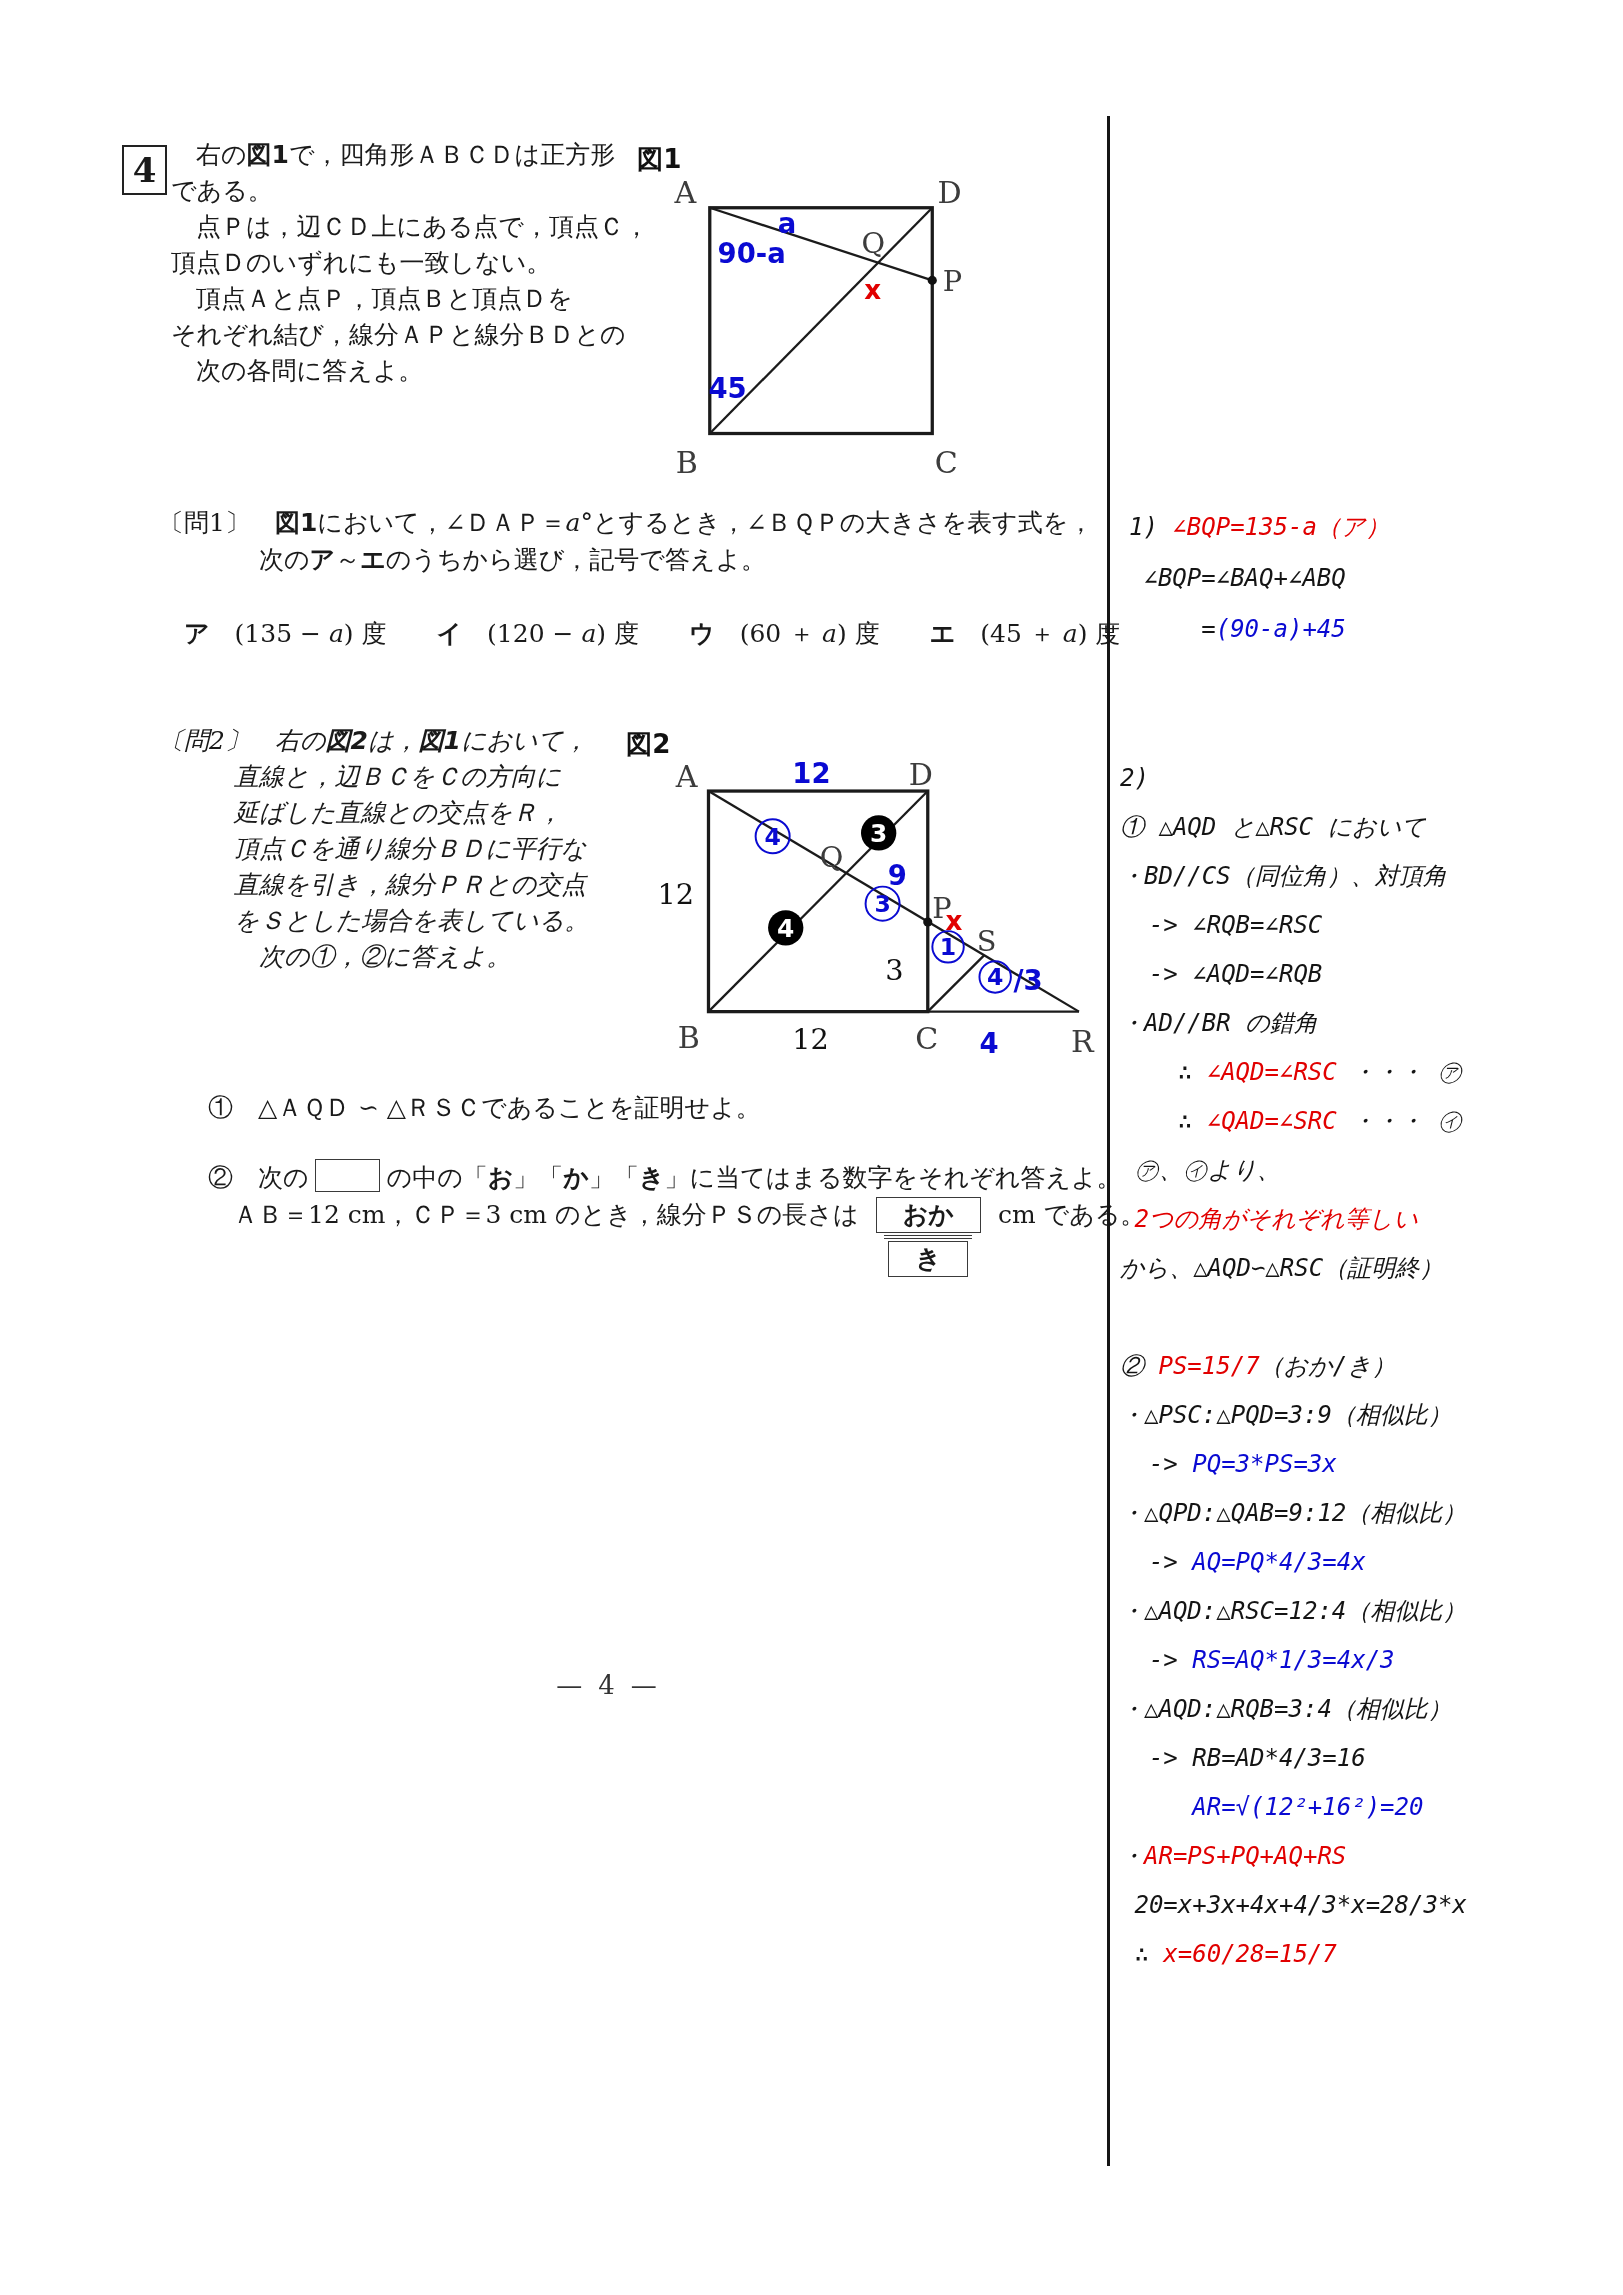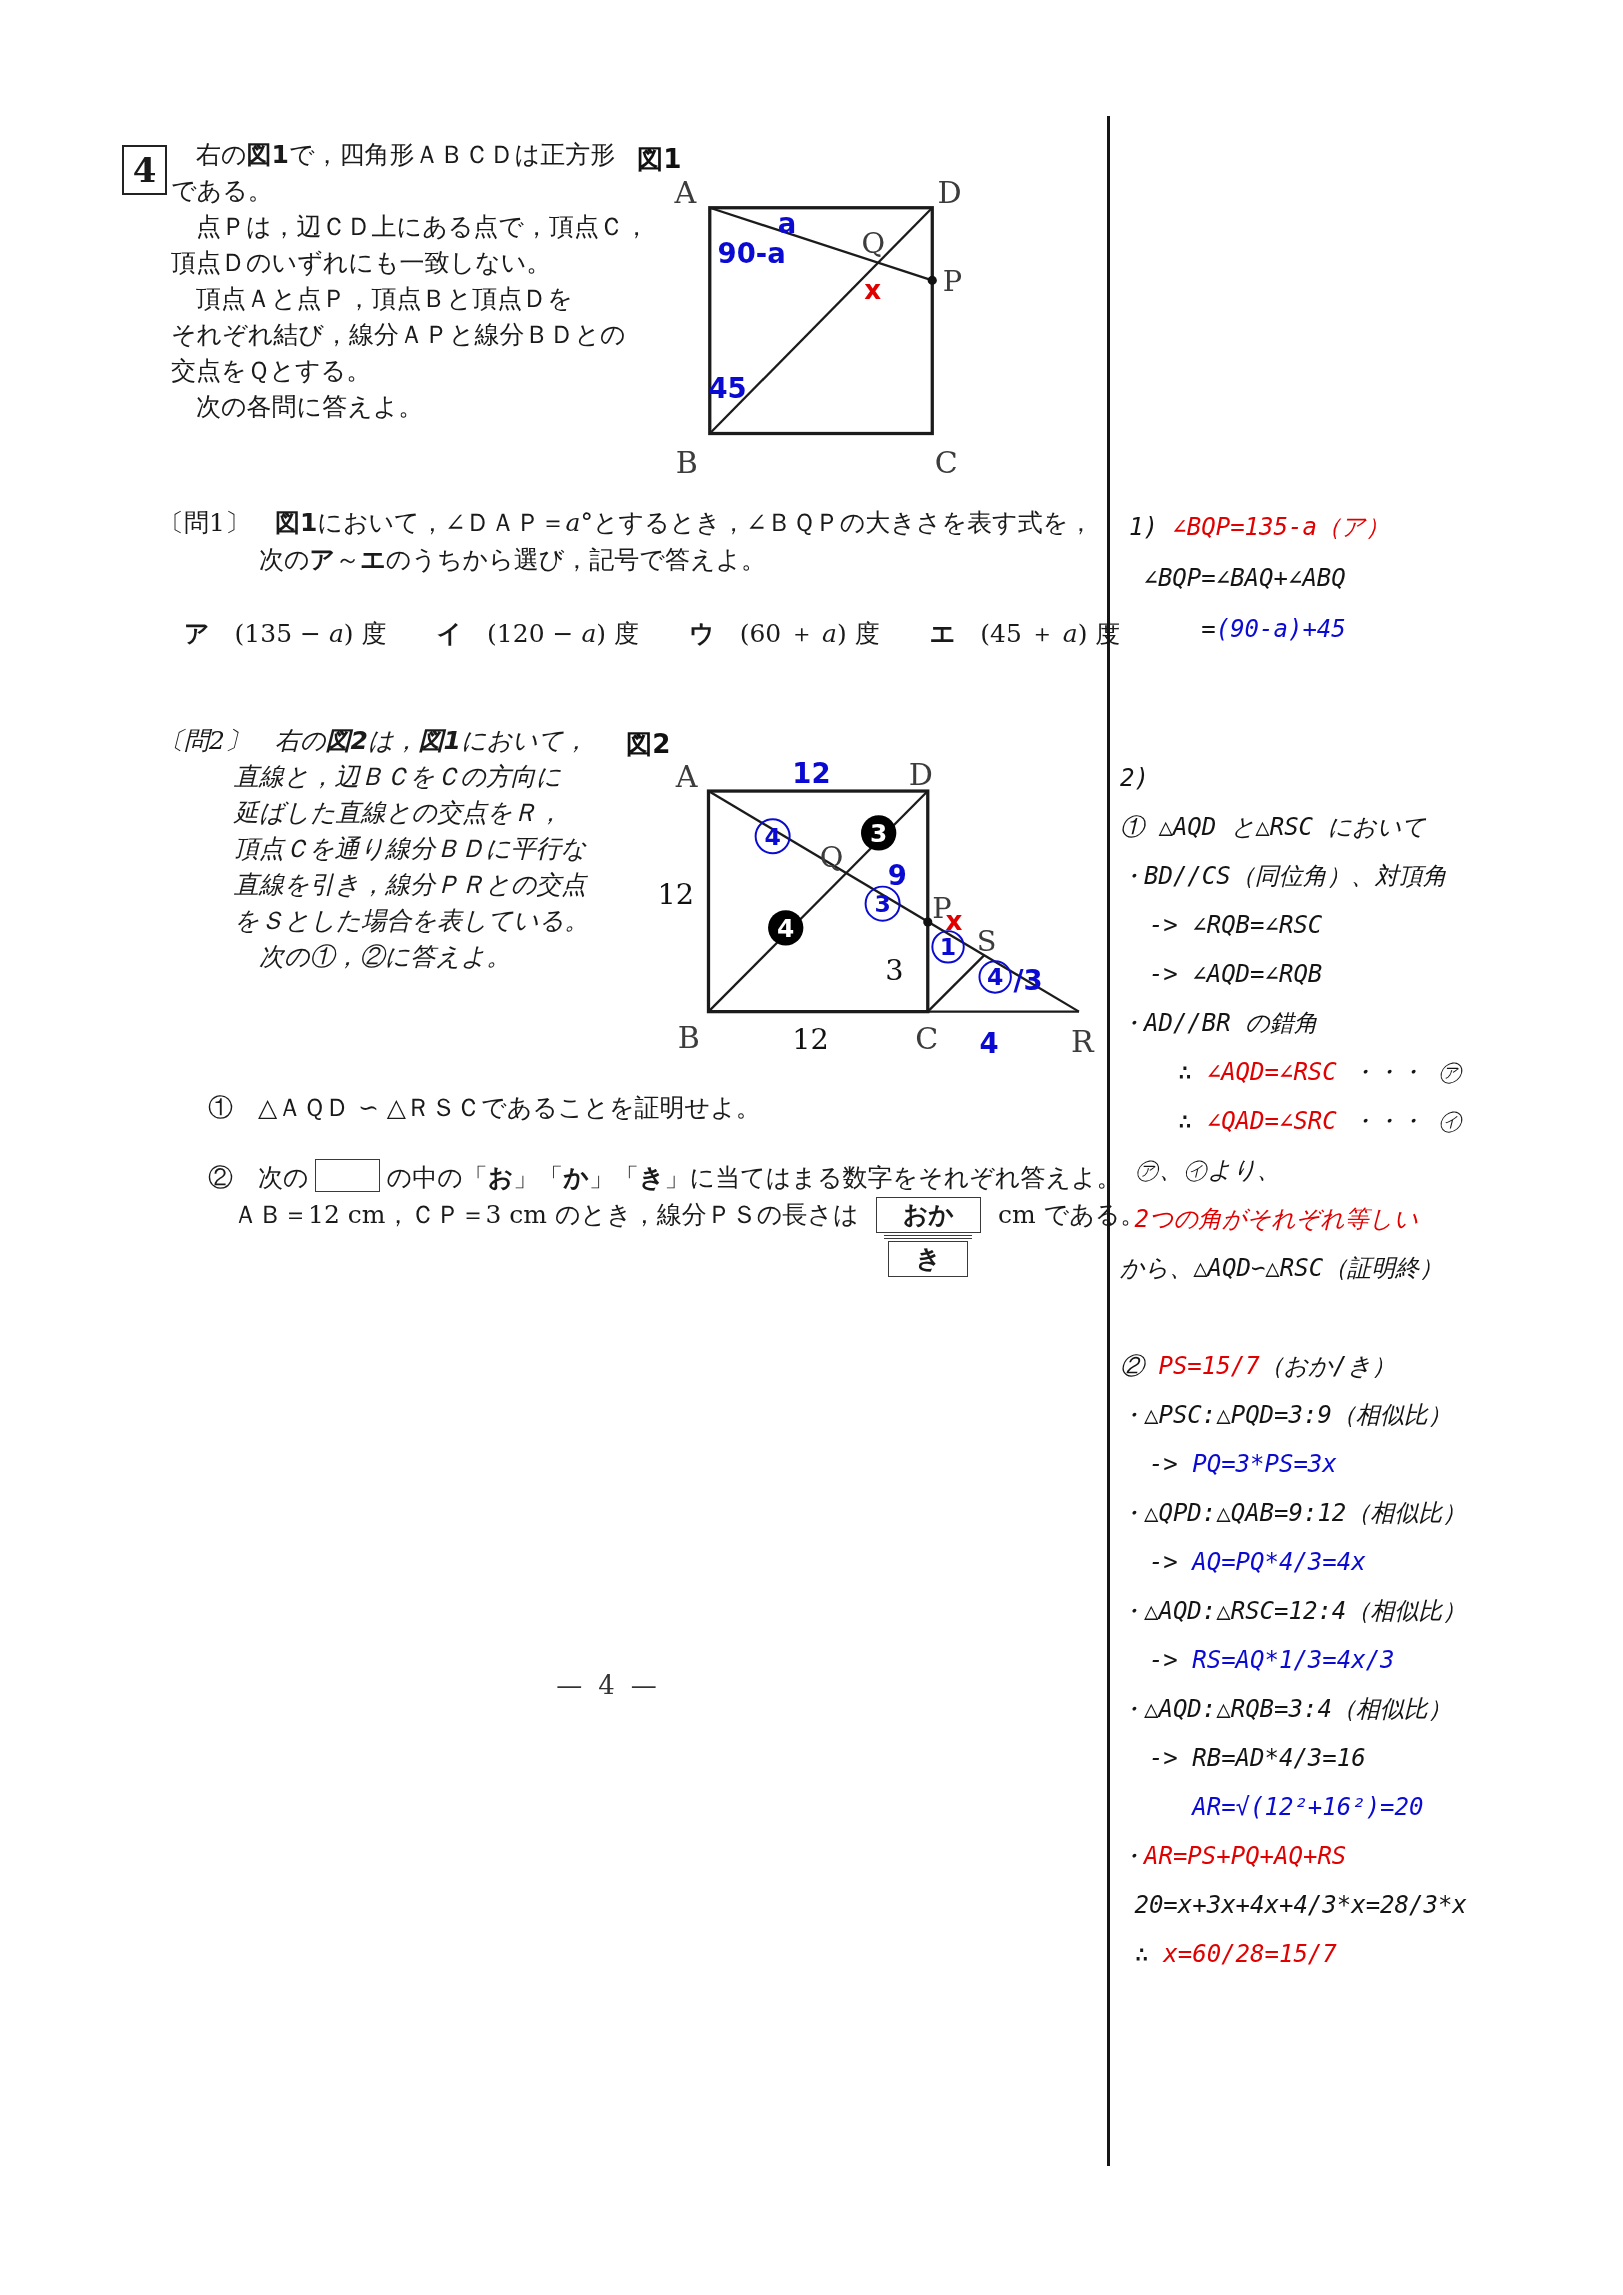--- a/index.html
+++ b/index.html
@@ -52,21 +52,20 @@
     <span>4</span>
   </div>
 
   <div class="abs serif-block" style="left:157px;top:137px;margin-left:14px;">
       <div class="tl"><span>　右の</span><span class="b">図1</span><span>で，四角形ＡＢＣＤは正方形</span></div>
       <div class="tl"><span>である。</span></div>
       <div class="tl"><span>　点Ｐは，辺ＣＤ上にある点で，頂点Ｃ，</span></div>
       <div class="tl"><span>頂点Ｄのいずれにも一致しない。</span></div>
       <div class="tl"><span>　頂点Ａと点Ｐ，頂点Ｂと頂点Ｄを</span></div>
       <div class="tl"><span>それぞれ結び，線分ＡＰと線分ＢＤとの</span></div>
-      <div class="tl"><span>交点をＱとする。</span></div>
       <div class="tl"><span>　次の各問に答えよ。</span></div>
     </div>
 
   <svg class="fig" style="left:609px;top:131px;" width="373" height="357" viewBox="930 200 570 545">
     <text x="973" y="256" class="fig-title">図1</text>
     <rect x="1084" y="317" width="340" height="345" class="rectshape"></rect>
     <line x1="1084" y1="317" x2="1424" y2="428" class="shape"></line>
     <line x1="1084" y1="662" x2="1424" y2="317" class="shape"></line>
     <circle cx="1424" cy="428" r="7" class="dot"></circle>
     <text x="1030" y="310" class="vtx">A</text>

